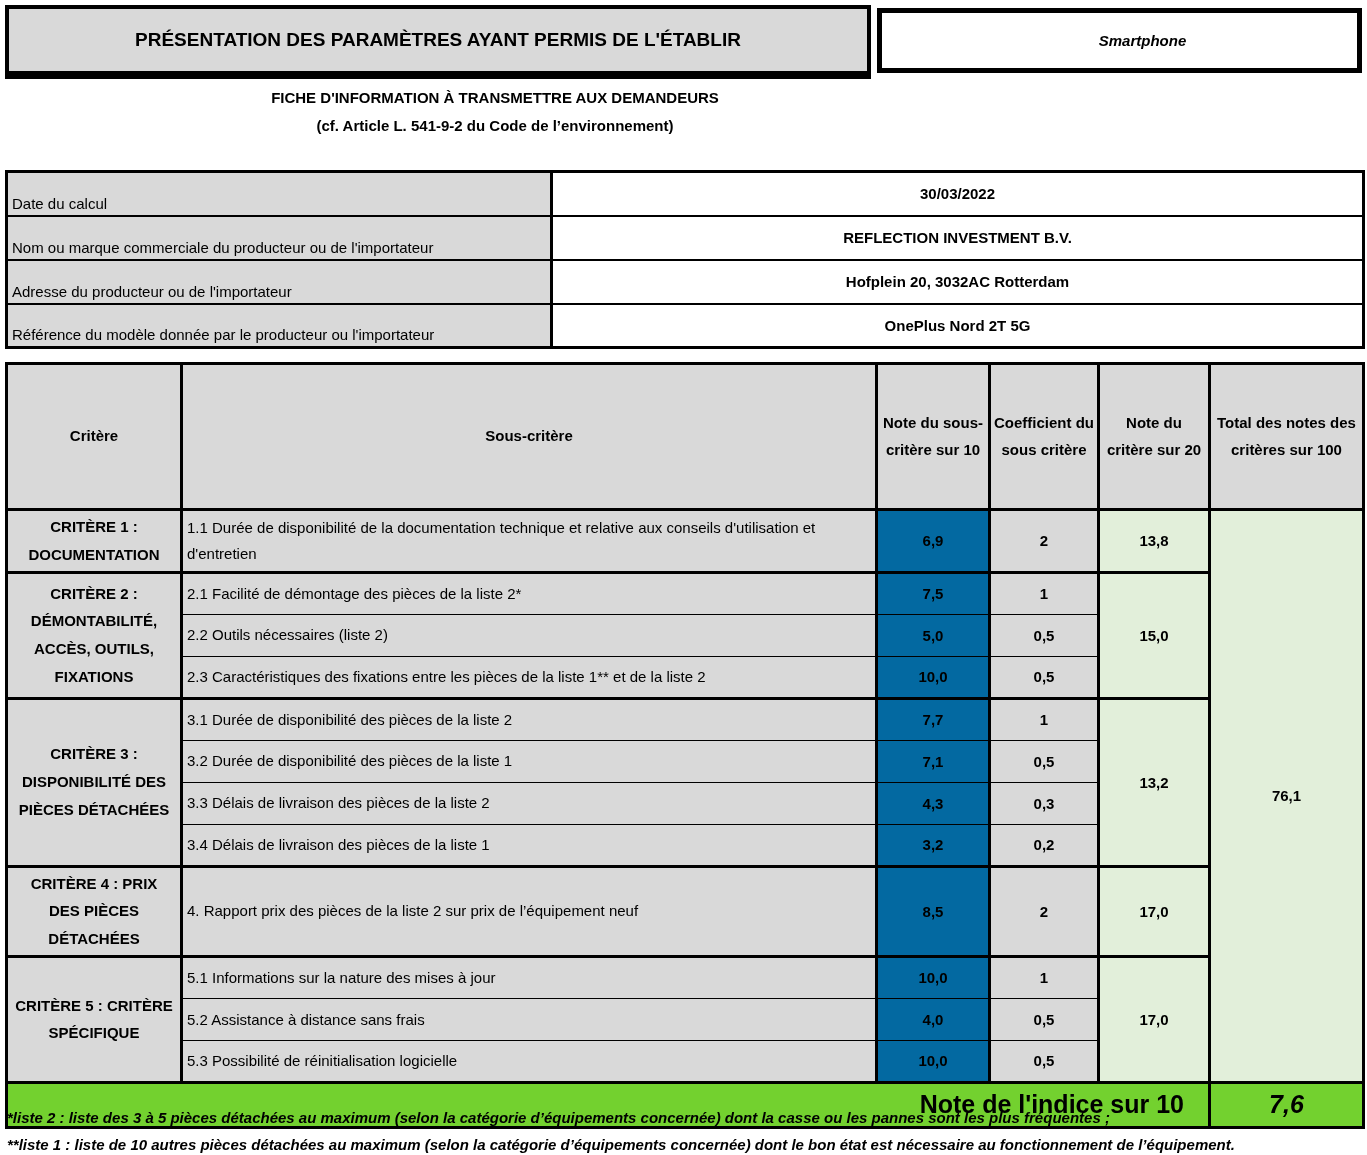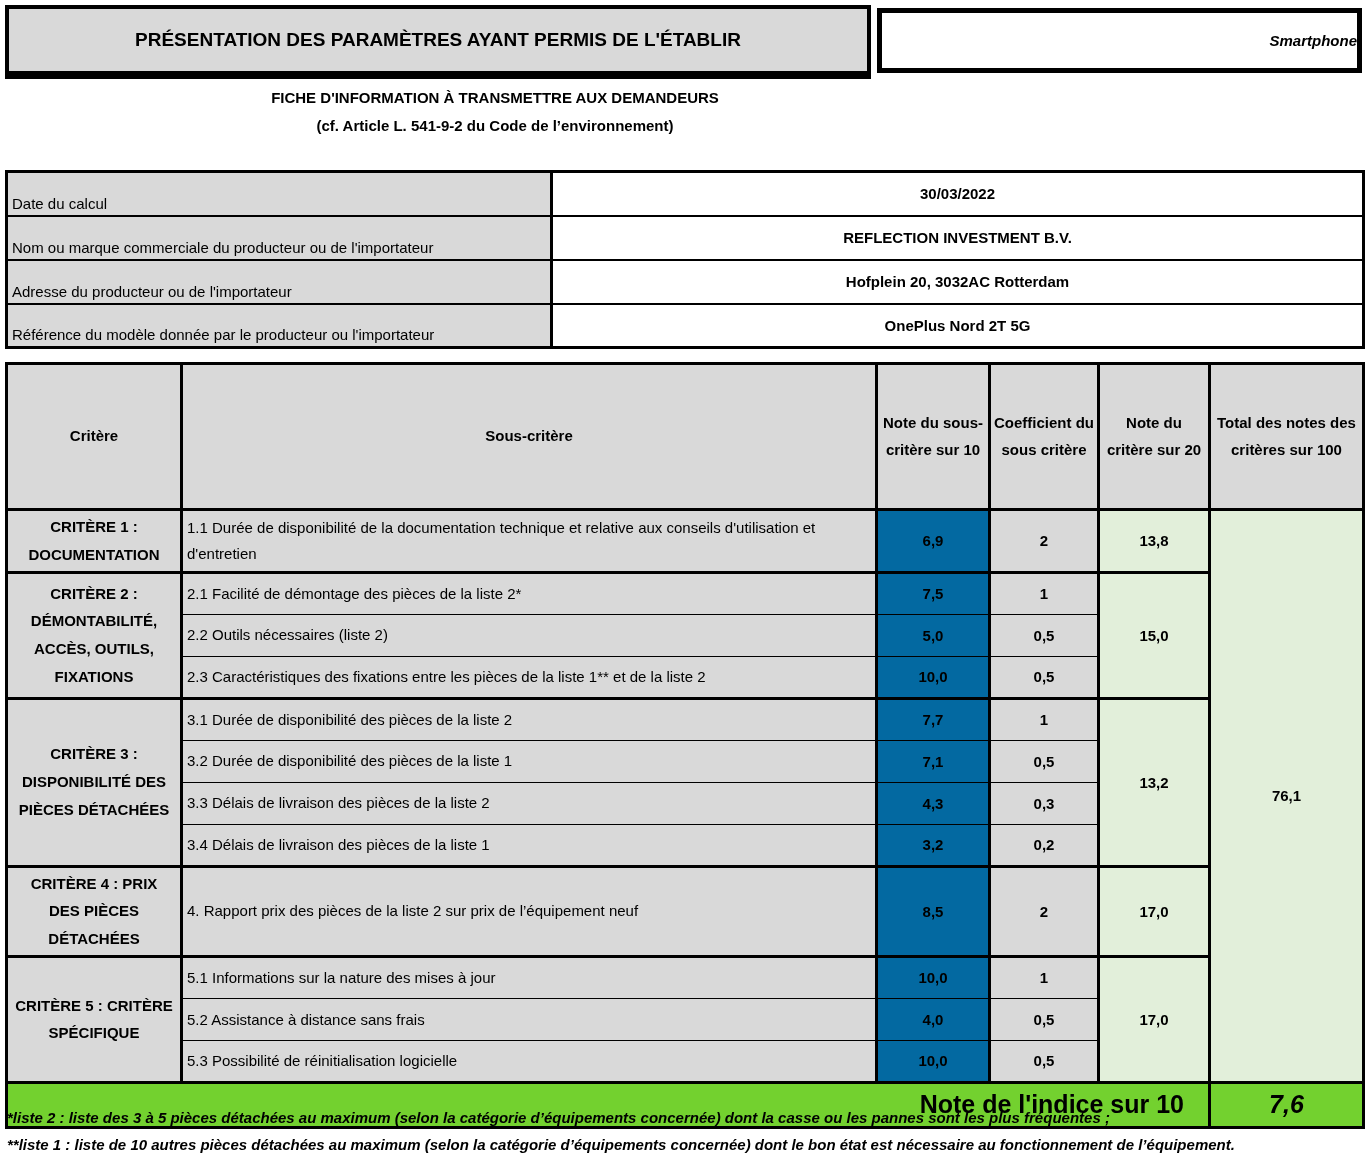--- a/index.html
+++ b/index.html
@@ -10,21 +10,21 @@
   
   .title-box{
     position:absolute; left:5px; top:5px; width:866px; height:74px;
     background:#d9d9d9; border:4px solid #000; border-bottom-width:8px;
     display:flex; flex-direction:column; justify-content:center; align-items:center;
     text-align:center; font-weight:bold; font-size:19px; line-height:1.55;
   }
   .category-box{
     position:absolute; left:877px; top:8px; width:485px; height:65px;
     background:#fff; border:5px solid #000;
-    display:flex; align-items:center; justify-content:flex-end;
+    display:flex; align-items:center; justify-content:center;
     font-style:italic; font-weight:bold; font-size:15px;padding-left:46px;
   }
   .subtitle{
     position:absolute; left:0; top:84px; width:990px;
     text-align:center; font-weight:bold; font-size:15px; line-height:28px;
   }
 
   
   .info-table{
     position:absolute; left:5px; top:170px; width:1357px;

